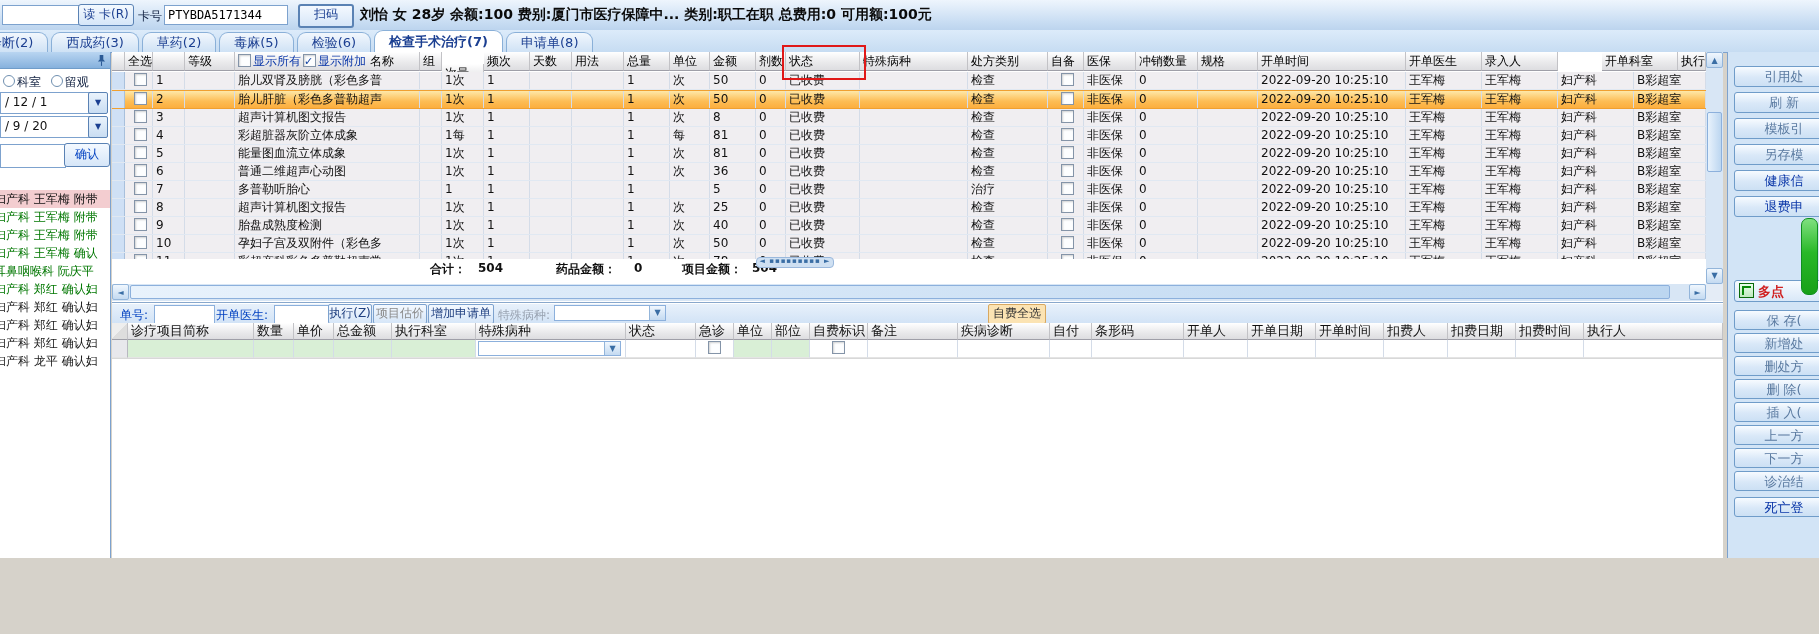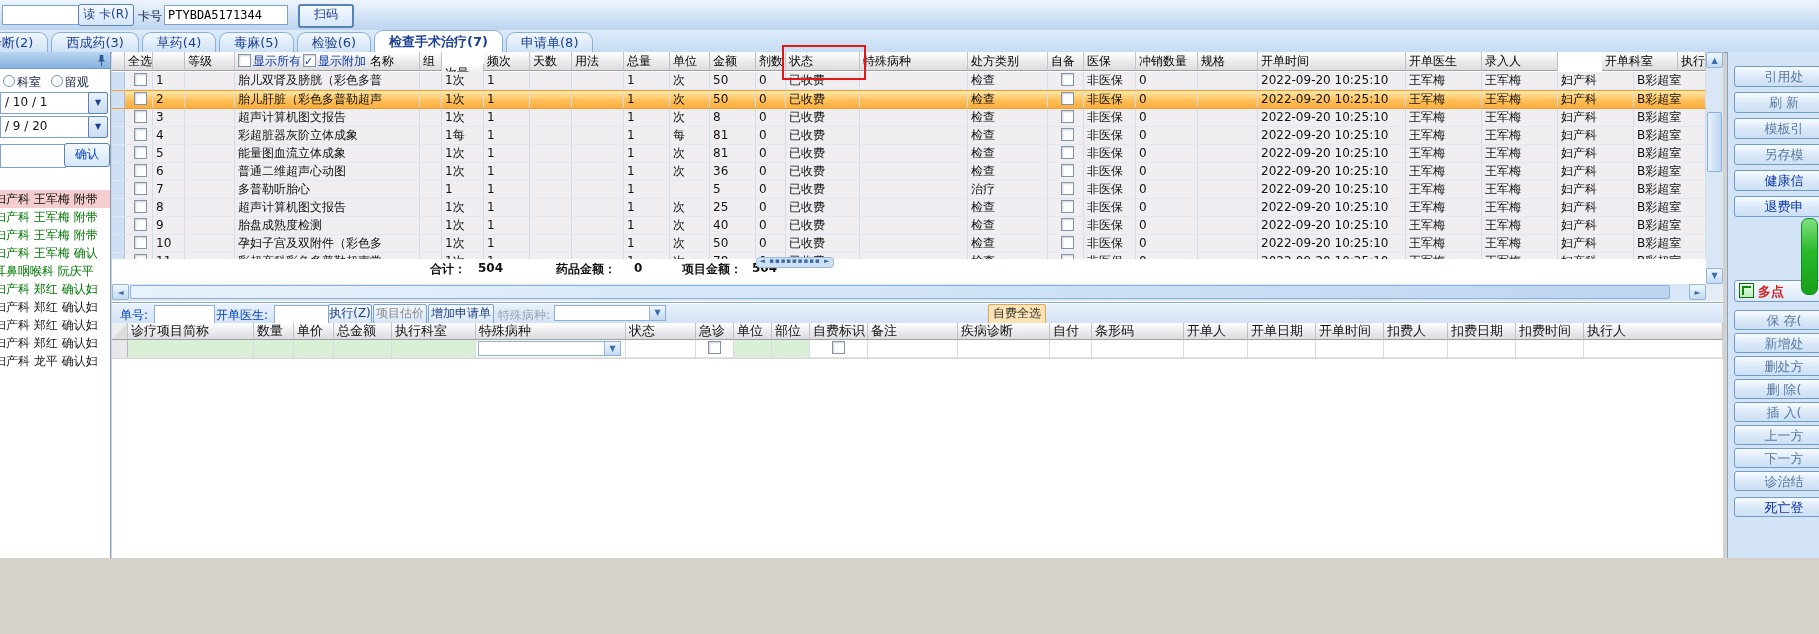--- a/index.html
+++ b/index.html
@@ -121,48 +121,49 @@
 </head>
 <body>
 
 <div id="chrome-tab"></div>
 <div id="topbar">
   <input class="tb-input" style="left: 2px; width: 70px;">
   <div class="tb-btn" style="left:78px;width:54px;">读 卡(R)</div>
   <span class="tb-label" style="left:138px;">卡号</span>
   <input class="tb-input" style="left: 164px; width: 116px;" value="PTYBDA5171344">
   <div class="tb-btn" style="left:298px;width:52px;border-width:2px;line-height:17px;">扫码</div>
+  <span id="patient-info">刘怡  女  28岁  余额:100  费别:厦门市医疗保障中...  类别:职工在职  总费用:0  可用额:100元</span>
 </div>
 
 <div id="tabrow">
   <div id="tabs">
       <div class="tab">诊断(2)</div>
       <div class="tab">西成药(3)</div>
-      <div class="tab">草药(4)</div>
+      <div class="tab">草药(2)</div>
       <div class="tab">毒麻(5)</div>
       <div class="tab">检验(6)</div>
       <div class="tab active">检查手术治疗(7)</div>
       <div class="tab">申请单(8)</div>
     </div>
 </div>
 
 <div id="sidebar">
   <div id="side-cap">
     <span id="pin">
       <svg width="9" height="13" viewBox="0 0 10 14">
           <path d="M3 1h4v5l2 2H1l2-2z" fill="#2b5a96"></path>
           <rect x="4.4" y="8" width="1.2" height="5" fill="#2b5a96"></rect>
         </svg>
     </span>
   </div>
   <div id="side-radios">
     <span class="radio"></span><span>科室</span>
     <span class="radio" style="margin-left:6px;"></span><span>留观</span>
   </div>
-  <div class="side-date" style="top:40px;">/ 10 / 1</div>
+  <div class="side-date" style="top:40px;">/ 12 / 1</div>
   <div class="drop-btn" style="top:40px;">▼</div>
   <div class="side-date" style="top:64px;">/ 9 / 20</div>
   <div class="drop-btn" style="top:64px;">▼</div>
   <input id="side-search" style="">
   <div id="confirm-btn">确认</div>
   <div id="visits">
       <div class="visit pink">妇产科 王军梅 附带</div>
       <div class="visit green">妇产科 王军梅 附带</div>
       <div class="visit green">妇产科 王军梅 附带</div>
       <div class="visit green">妇产科 王军梅 确认</div>

